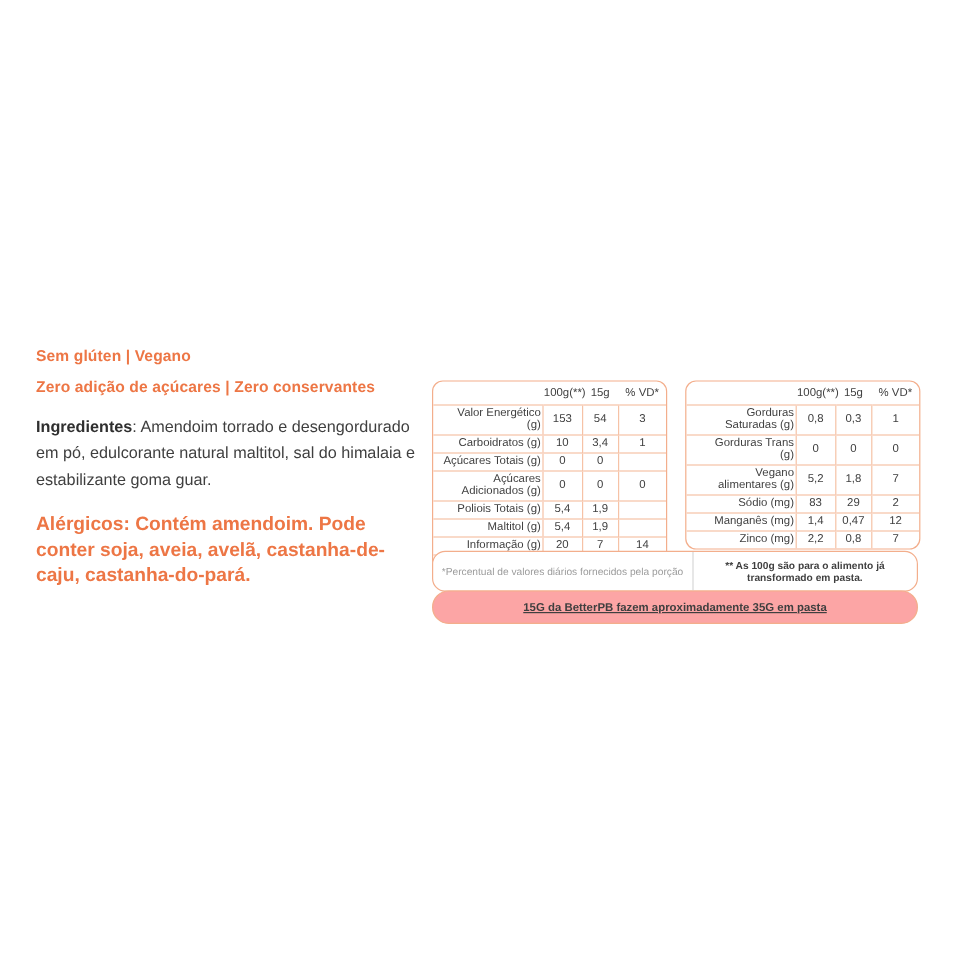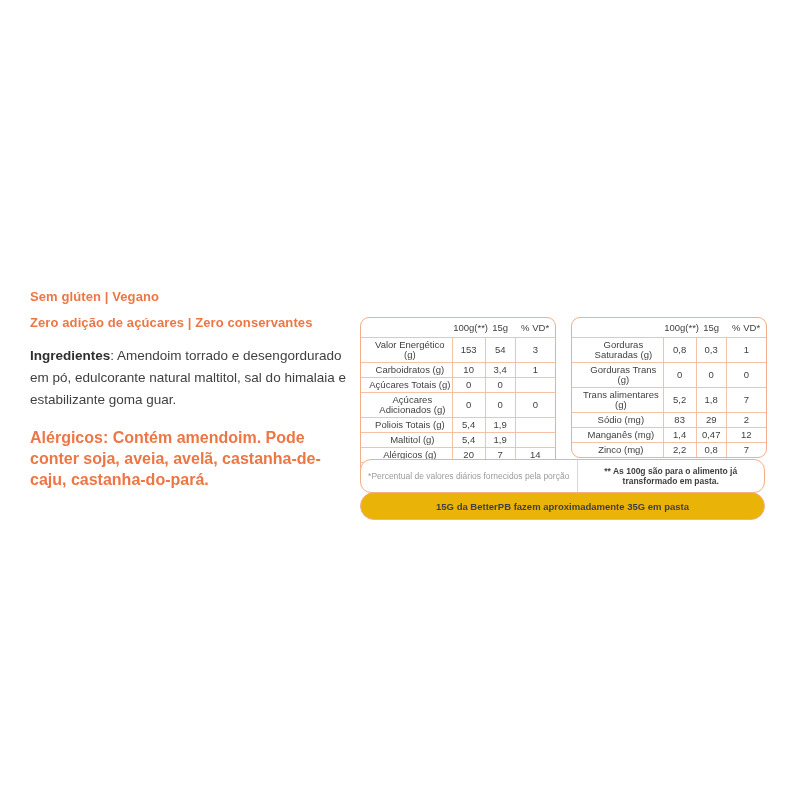--- a/index.html
+++ b/index.html
@@ -22,33 +22,33 @@
   .tbl-wrap{width:194px;border:1px solid #F3AE8C;border-radius:9px;overflow:hidden;background:#fff;}
   .tbl-wrap table{width:100%;border-collapse:collapse;font-size:9.5px;color:#3f3f3f;table-layout:fixed;}
   .tbl-wrap col.c-lbl{width:47%;}
   .tbl-wrap col.c-100{width:17%;}
   .tbl-wrap col.c-15{width:15.5%;}
   .tbl-wrap col.c-vd{width:20.5%;}
   .tbl-wrap th{font-weight:400;text-align:center;padding:5px 1px 4px;line-height:10px;border-bottom:1px solid #F6C2A6;color:#3f3f3f;}
   .tbl-wrap tbody td{padding:2px 1px;line-height:10px;border-top:1px solid #F6C2A6;}
   .tbl-wrap tbody tr:first-child td{border-top:none;}
   .tbl-wrap td.val{border-left:1px solid #F6C2A6;text-align:center;}
-  .tbl-wrap td.lbl{text-align:center;padding-left:8px;margin-left:44px;}
+  .tbl-wrap td.lbl{text-align:right;padding-left:8px;margin-left:44px;}
   .tbl-wrap td.lbl.ind{padding-left:13px;}
   
   .footnotes-box{position:absolute;left:360px;top:459px;width:405px;height:34px;
     border:1px solid #F3AE8C;border-radius:11px;display:flex;background:#fff;box-sizing:border-box;}
   .fn-left{flex:0 0 50.5%;display:flex;align-items:center;justify-content:center;
     font-size:8.5px;color:#9b9b9b;border-right:1px solid #d8d8d8;padding:0 6px;text-align:center;}
   .fn-right{flex:1;display:flex;align-items:center;justify-content:center;
     font-size:8.5px;font-weight:700;color:#3f3f3f;padding:0 6px;text-align:center;}
   
   .note-box{position:absolute;left:360px;top:492px;width:405px;height:28px;
     border:1px solid #F3AE8C;border-radius:14px;display:flex;align-items:center;justify-content:center;
-    font-size:9.5px;font-weight:700;color:#3f3f3f;background:#eab308;box-sizing:border-box;}
+    font-size:9.5px;font-weight:700;color:#3f3f3f;background:#fca5a5;box-sizing:border-box;text-decoration:underline;}
 </style>
 </head>
 <body>
 
 <div class="canvas">
 
   <section class="left-block">
     <p class="claim">Sem glúten | Vegano</p>
     <p class="claim">Zero adição de açúcares | Zero conservantes</p>
     <p class="ingredients"><strong>Ingredientes</strong><span>: Amendoim torrado e desengordurado em pó, edulcorante natural maltitol, sal do himalaia e estabilizante goma guar.</span></p>
@@ -105,21 +105,21 @@
               <td class="val">1,9</td>
               <td class="val"></td>
             </tr>
             <tr>
               <td class="lbl ind">Maltitol (g)</td>
               <td class="val">5,4</td>
               <td class="val">1,9</td>
               <td class="val"></td>
             </tr>
             <tr>
-              <td class="lbl">Alérgicos (g)</td>
+              <td class="lbl">Informação (g)</td>
               <td class="val">20</td>
               <td class="val">7</td>
               <td class="val">14</td>
             </tr>
             <tr>
               <td class="lbl">Gorduras Totais (g)</td>
               <td class="val">3,7</td>
               <td class="val">1,3</td>
               <td class="val">3</td>
             </tr>
@@ -150,21 +150,21 @@
               <td class="val">0,3</td>
               <td class="val">1</td>
             </tr>
             <tr>
               <td class="lbl ind">Gorduras Trans (g)</td>
               <td class="val">0</td>
               <td class="val">0</td>
               <td class="val">0</td>
             </tr>
             <tr>
-              <td class="lbl">Trans alimentares (g)</td>
+              <td class="lbl">Vegano alimentares (g)</td>
               <td class="val">5,2</td>
               <td class="val">1,8</td>
               <td class="val">7</td>
             </tr>
             <tr>
               <td class="lbl">Sódio (mg)</td>
               <td class="val">83</td>
               <td class="val">29</td>
               <td class="val">2</td>
             </tr>

